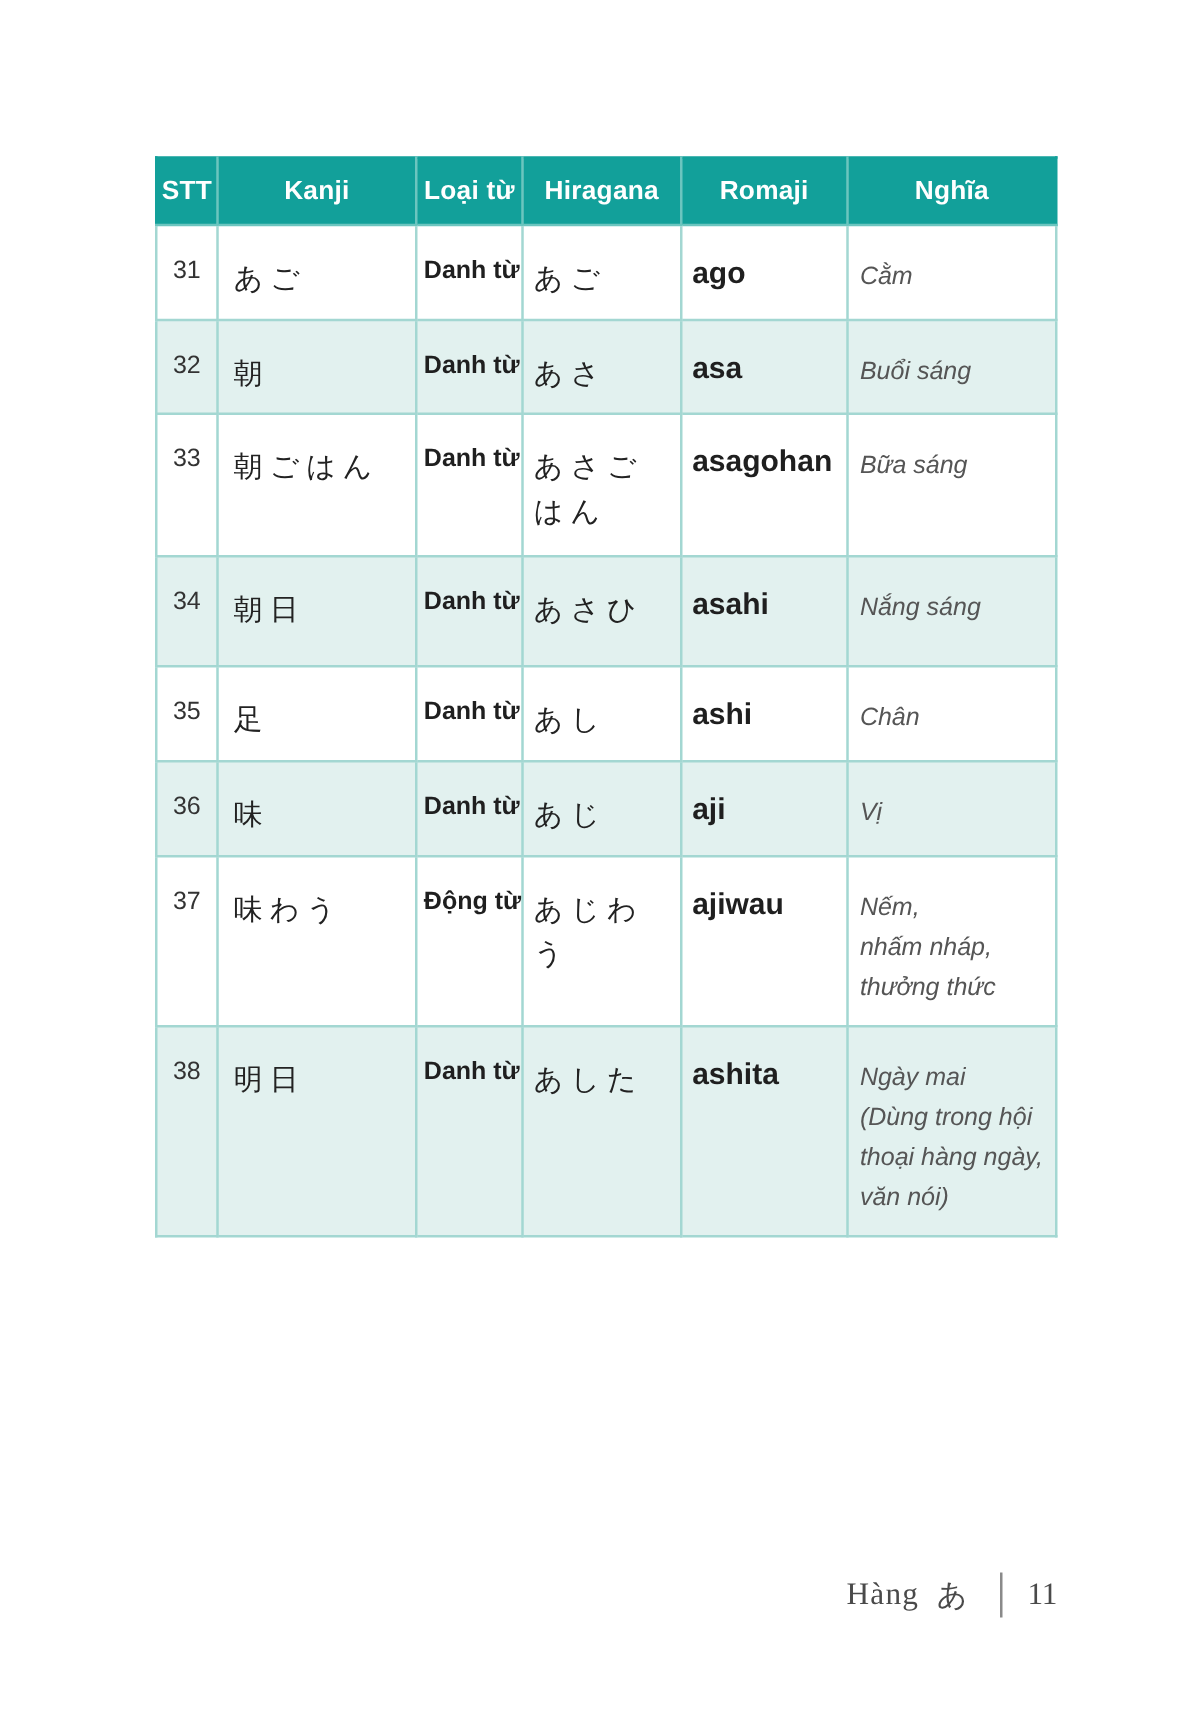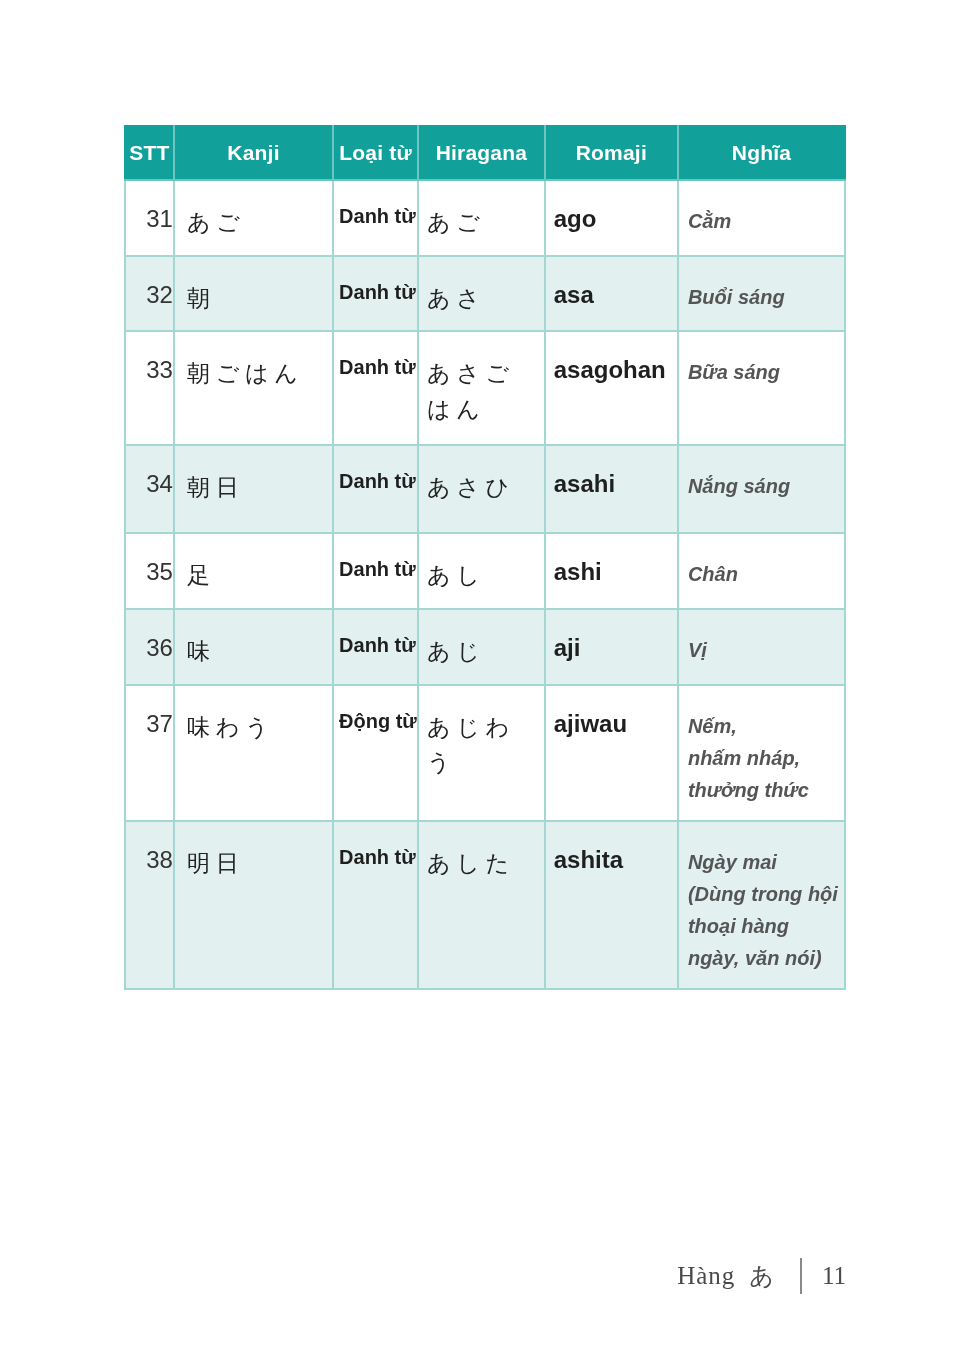--- a/index.html
+++ b/index.html
@@ -59,22 +59,22 @@
   tbody tr:nth-child(1) { height: 74px;  }
   tbody tr:nth-child(2) { height: 72px;  }
   tbody tr:nth-child(3) { height: 114px; border-radius: 30px; }
   tbody tr:nth-child(4) { height: 88px;  }
   tbody tr:nth-child(5) { height: 73px; border-radius: 14px;  }
   tbody tr:nth-child(6) { height: 73px;  }
   tbody tr:nth-child(7) { height: 136px; }
   tbody tr:nth-child(8) { height: 165px; }
 
   td.cell-stt {
-    text-align: right;
-    font-size: 24px;
+    text-align: center;
+    font-size: 20px;
     font-weight: 500;
     color: #333333;
   }
   td.cell-kanji, td.cell-hiragana {
     font-family: "Liberation Serif", serif;
     font-size: 23px;
     letter-spacing: 0.25em;
     color: #222222;
     line-height: 1.55;
   }
@@ -94,21 +94,20 @@
     padding-left: 8px;
   }
   td.cell-nghia {
     font-size: 20px;
     font-style: italic;
     color: #555555;
     padding-left: 9px;
     padding-right: 6px;
     line-height: 1.6;
     white-space: pre-line;
-    font-weight: bold;
   }
 
   
   .footer {
     position: absolute;
     top: 1258px;
     right: 115px;
     display: flex;
     align-items: center;
     font-family: "Liberation Serif", serif;

